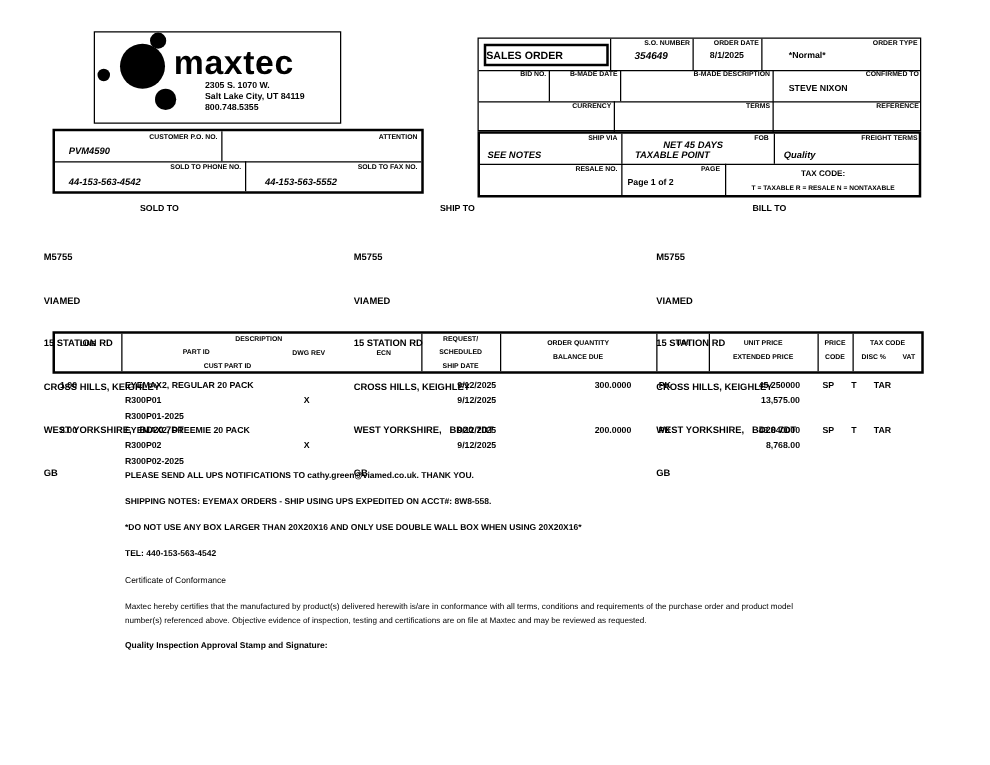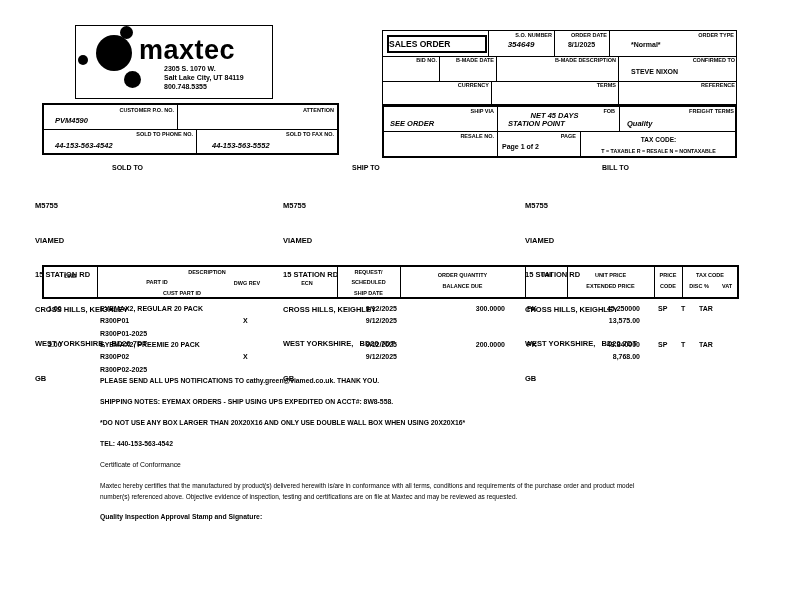--- a/index.html
+++ b/index.html
@@ -103,23 +103,23 @@
   </div>
 
   <div class="ship-box">
     <div class="hline" style="left:0; right:0; top:24px;"></div>
     <div class="vline" style="left:113px; top:0; height:24px;"></div>
     <div class="vline" style="left:235px; top:0; height:24px;"></div>
     <div class="vline" style="left:113px; top:24px; height:25px;"></div>
     <div class="vline" style="left:196px; top:24px; height:25px;"></div>
 
     <div class="lbl lbl-r" style="left:2px; top:1px; width:108px;">SHIP VIA</div>
-    <div class="val" style="left:6px; top:12px;">SEE ORDER</div>
+    <div class="val" style="left:6px; top:12px;">SEE NOTES</div>
     <div class="lbl lbl-r" style="left:115px; top:1px; width:116px;">FOB</div>
-    <div class="val" style="left:124px; top:12px;">STATION POINT</div>
+    <div class="val" style="left:124px; top:12px;">TAXABLE POINT</div>
     <div class="lbl lbl-r" style="left:237px; top:1px; width:113px;">FREIGHT TERMS</div>
     <div class="val" style="left:243px; top:12px;">Quality</div>
 
     <div class="lbl lbl-r" style="left:2px; top:26px; width:108px;">RESALE NO.</div>
     <div class="lbl lbl-r" style="left:115px; top:26px; width:77px;">PAGE</div>
     <div class="val-sm" style="left:118px; top:36px;">Page 1 of 2</div>
     <div class="val-sm center" style="left:196px; top:29px; width:157px; font-size:6.5px;">TAX CODE:</div>
     <div class="lbl center" style="left:196px; top:41px; width:157px; font-size:5.3px; text-align:center;">T = TAXABLE   R = RESALE   N = NONTAXABLE</div>
   </div>
 

